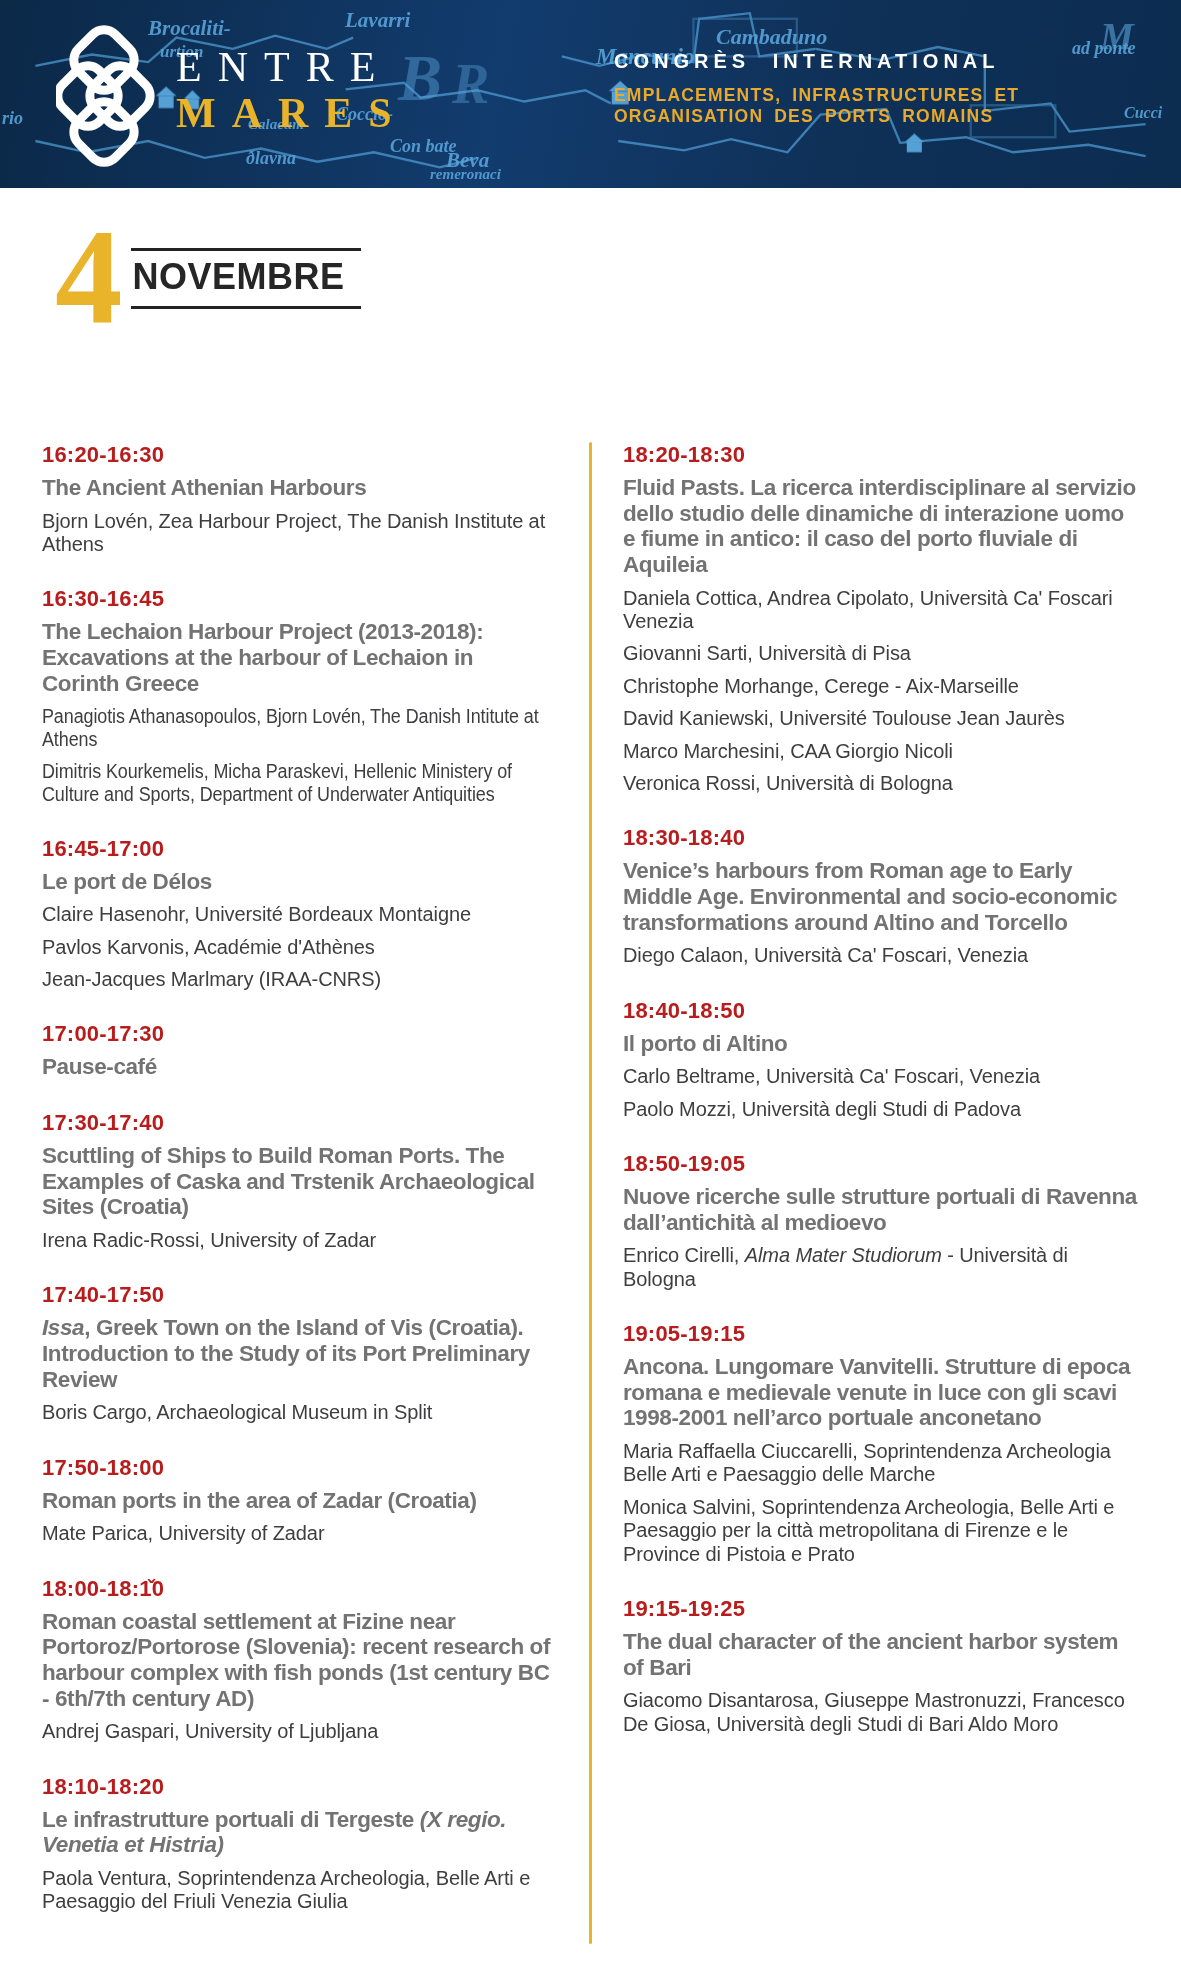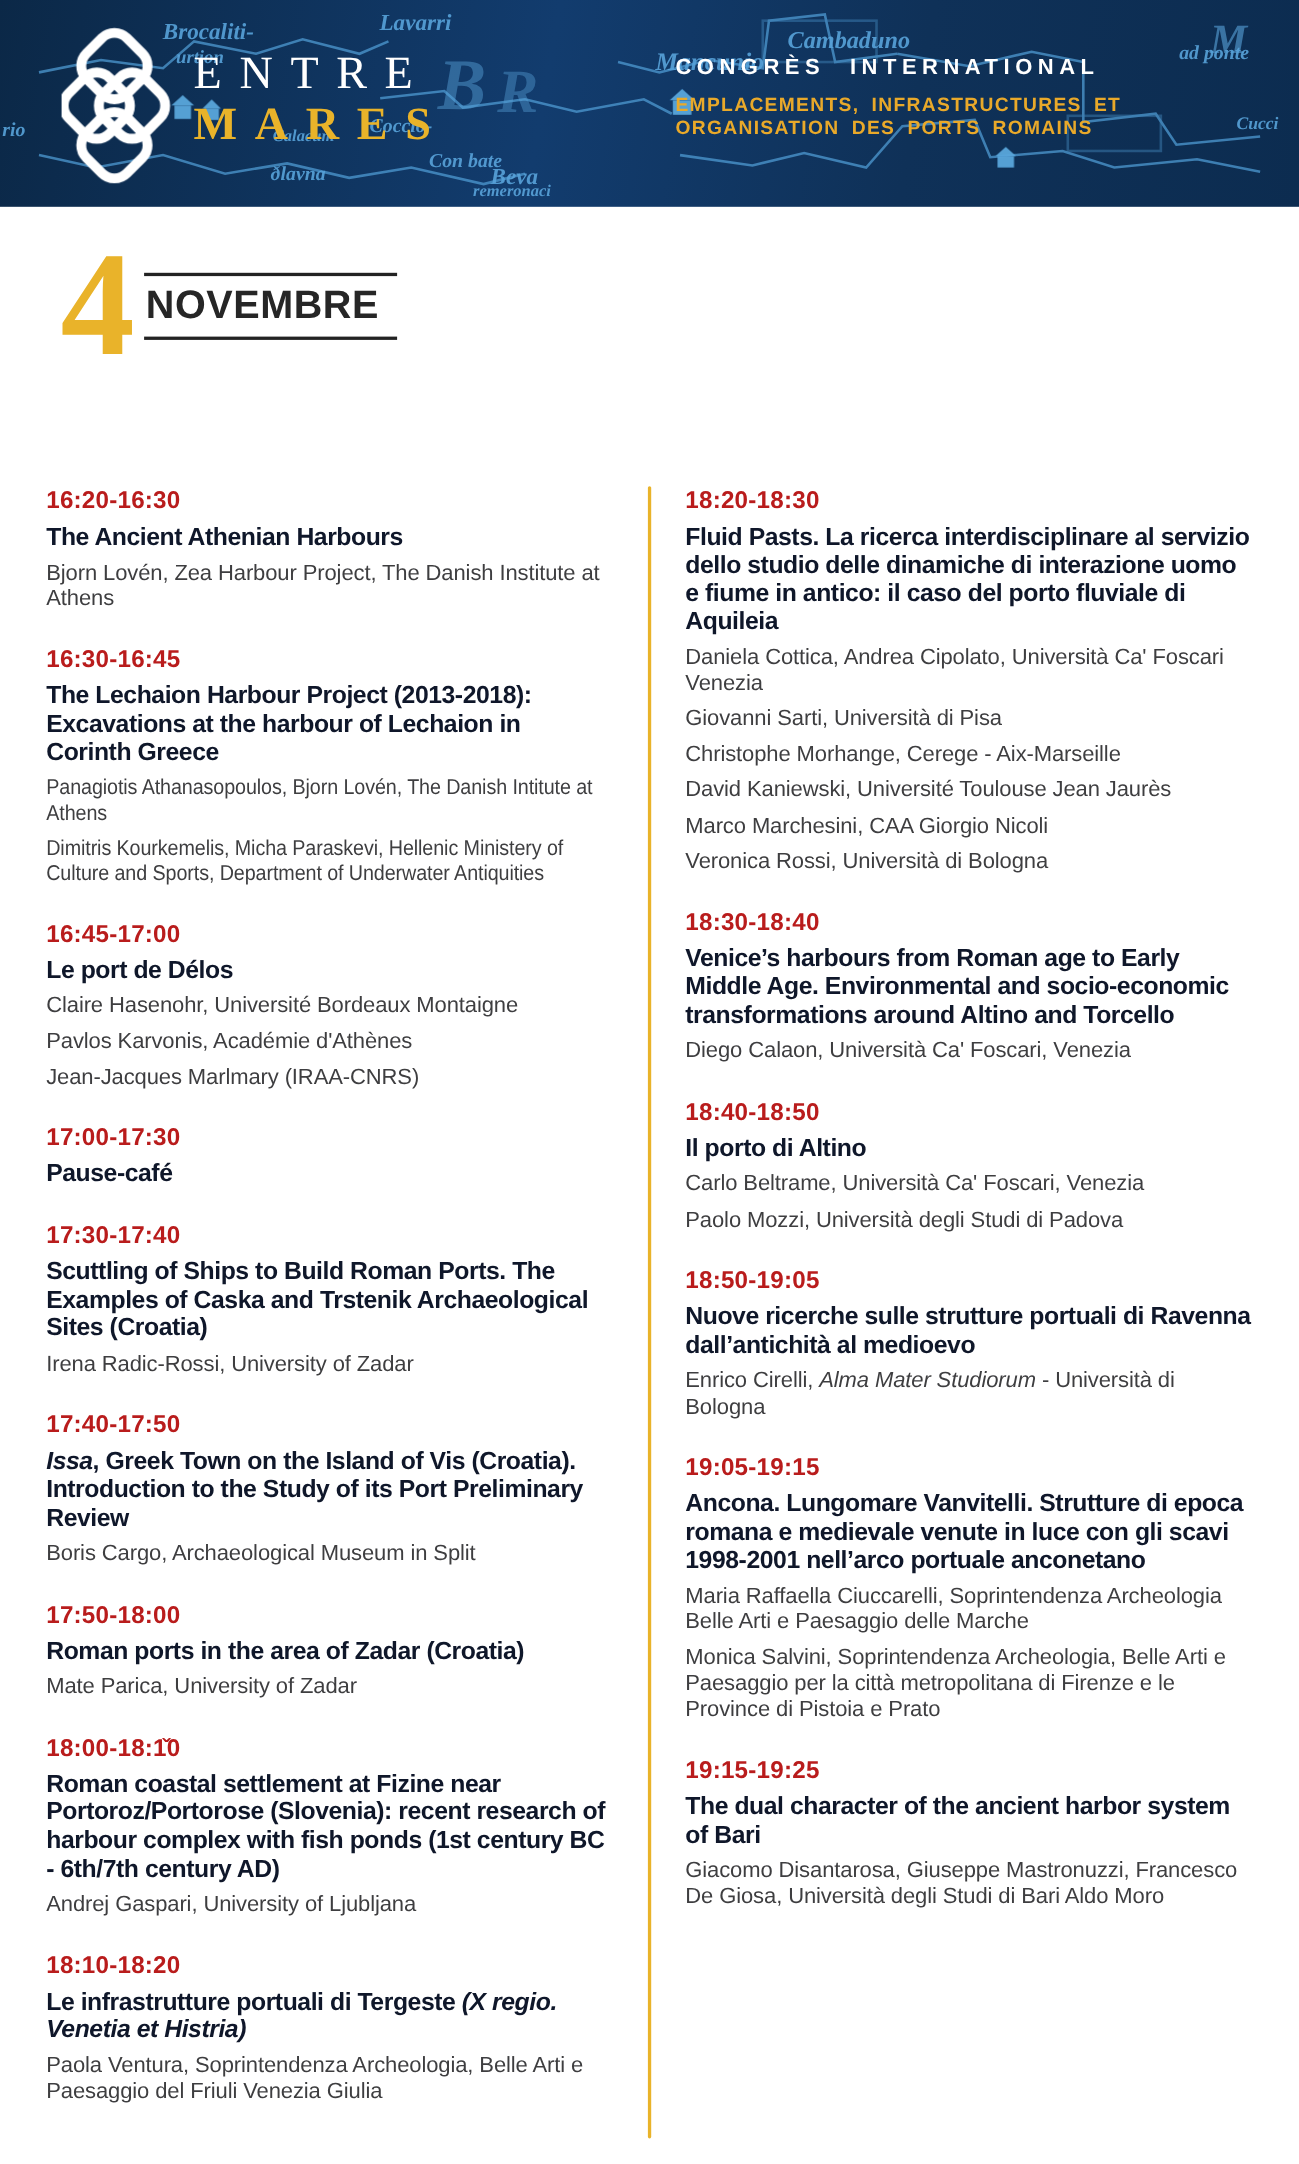--- a/index.html
+++ b/index.html
@@ -61,21 +61,21 @@
   .col-left  { width:512px; }
   .divider   { width:3px; background:#e9b32a; margin-left:35px; margin-right:31px; border-radius:2px; }
   .col-right { width:517px; }
 
   .session { margin-bottom:30px; }
   .time {
     color:#b91c1c; font-weight:bold; font-size:22px;
     letter-spacing:.2px; margin-bottom:7px;
   }
   .title {
-    color:#0f172a; font-weight:bold; font-size:22.5px;
+    color:#737373; font-weight:bold; font-size:22.5px;
     line-height:1.14; letter-spacing:-.4px;
   }
   .speakers {
     color:#3e3e40; font-size:20px; line-height:1.17;
     letter-spacing:-.1px; margin:9px 0 0 0;
   }
   .speakers.narrow {
     width:108%; transform:scaleX(.92); transform-origin:left top;
     font-size:19.5px;
   }

